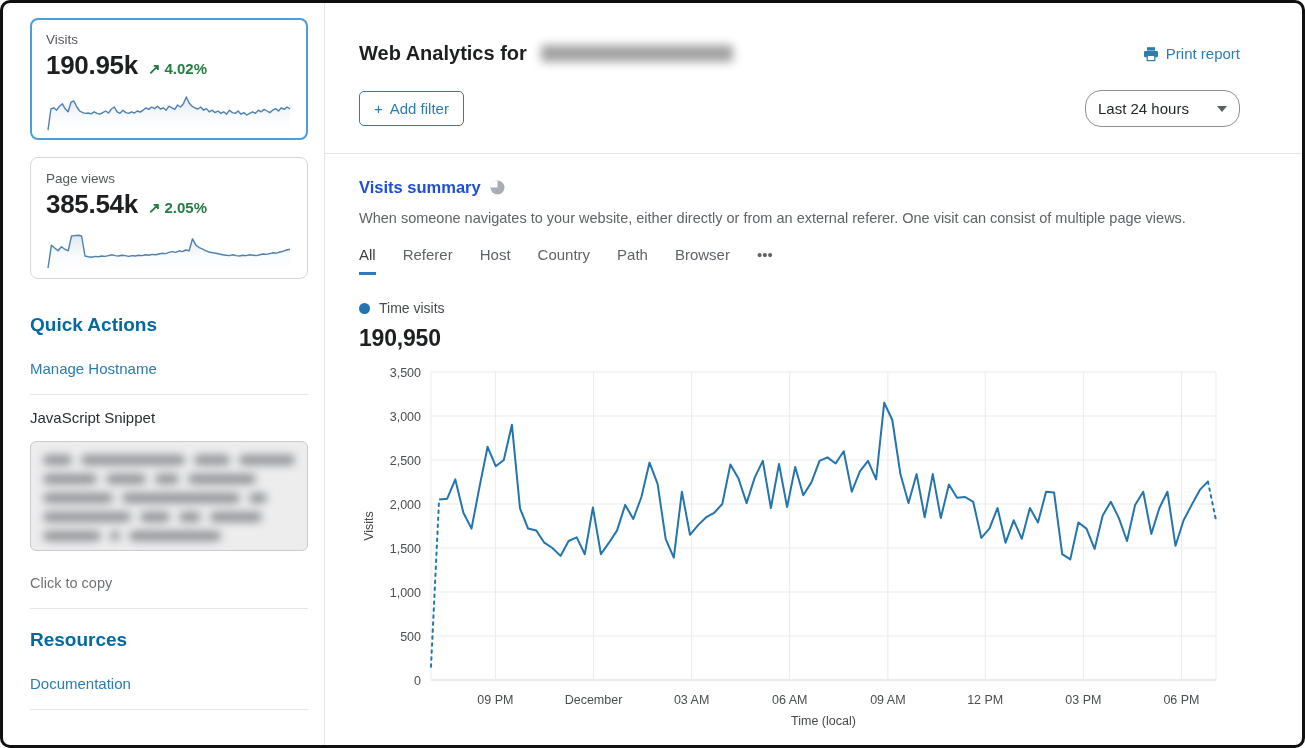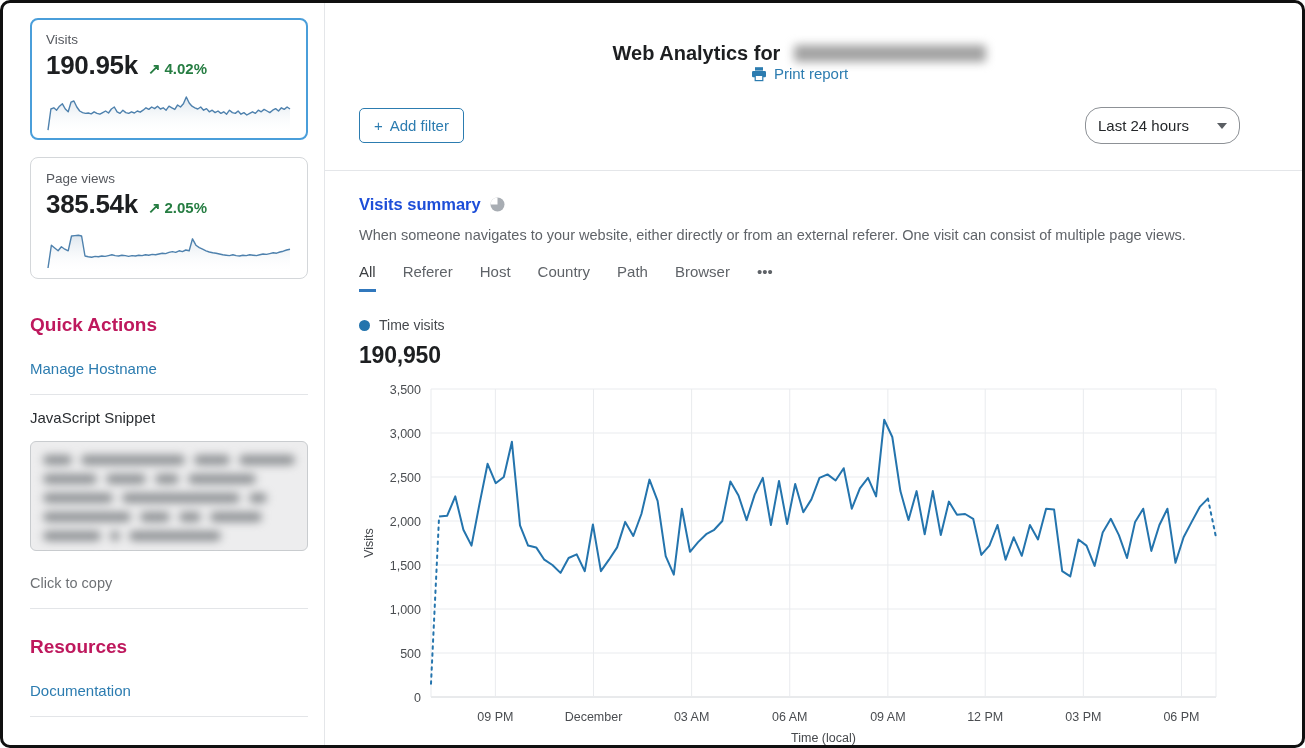--- a/index.html
+++ b/index.html
@@ -11,37 +11,37 @@
   
   .sidebar{position:absolute;left:30px;top:18px;width:278px;}
   .card{border:1px solid #d4d7da;border-radius:8px;height:122px;box-sizing:border-box;
         padding:13px 15px 10px;margin-bottom:17px;background:#fff;cursor:pointer;}
   .card.selected{border:2px solid #4a9eda;padding:12px 14px 9px;}
   .card-label{font-size:13.5px;color:#55585e;}
   .card-value-row{display:flex;align-items:baseline;gap:10px;margin-top:3px;}
   .card-value{font-size:26px;font-weight:700;letter-spacing:-.3px;color:#1d1f21;}
   .card-change{font-size:15px;font-weight:700;color:#267d42;display:flex;gap:4px;align-items:baseline;}
   .spark{display:block;margin-top:5px;}
-  .side-h{font-size:19px;font-weight:700;color:#be185d;}
+  .side-h{font-size:19px;font-weight:700;color:#0369a1;}
   .qa-title{margin-top:35px;}
   .side-link{font-size:15px;color:#2c7cb0;margin-top:24px;display:block;cursor:pointer;}
   .sdiv{height:1px;background:#e3e5e8;margin-top:17px;}
   .snippet-label{font-size:15px;color:#2a2d31;margin-top:14px;}
   .snippet-box{margin-top:15px;height:110px;background:#ededee;border:1px solid #c9cccf;border-radius:6px;
                box-sizing:border-box;padding:13px 12px;cursor:pointer;}
   .blurwrap{filter:blur(4px);}
   .bl{height:10px;margin-bottom:9px;display:flex;gap:9px;}
   .bl i{display:inline-block;height:10px;border-radius:5px;background:#8f9295;}
   .copy-hint{font-size:14.5px;color:#6e7175;margin-top:24px;}
-  .res-title{margin-top:27px;}
+  .res-title{margin-top:20px;}
 
   
   .main{position:absolute;left:325px;top:0;right:3px;bottom:3px;box-sizing:border-box;
         padding:42px 62px 0 34px;}
-  .header-row{display:flex;justify-content:space-between;align-items:center;flex-direction:column;}
+  .header-row{display:flex;justify-content:space-between;align-items:center;}
   .page-title{font-size:20px;font-weight:700;display:flex;align-items:center;}
   .redact{display:inline-block;width:192px;height:17px;background:#a2a2a2;border-radius:3px;
           filter:blur(5px);margin-left:14px;}
   .print-link{display:flex;align-items:center;gap:7px;color:#2c7cb0;font-size:15px;cursor:pointer;}
   .filter-row{display:flex;justify-content:space-between;align-items:center;margin-top:25px;}
   .add-filter{display:inline-flex;align-items:center;gap:7px;border:1px solid #2c7cb0;color:#2c7cb0;
               font-size:15px;border-radius:5px;padding:8px 14px;background:#fff;cursor:pointer;font-family:inherit;}
   .select{display:flex;justify-content:space-between;align-items:center;width:155px;height:37px;
           border:1px solid #8d9196;border-radius:16px;padding:0 12px;font-size:15px;color:#24272a;
           box-sizing:border-box;cursor:pointer;background:#fff;}

